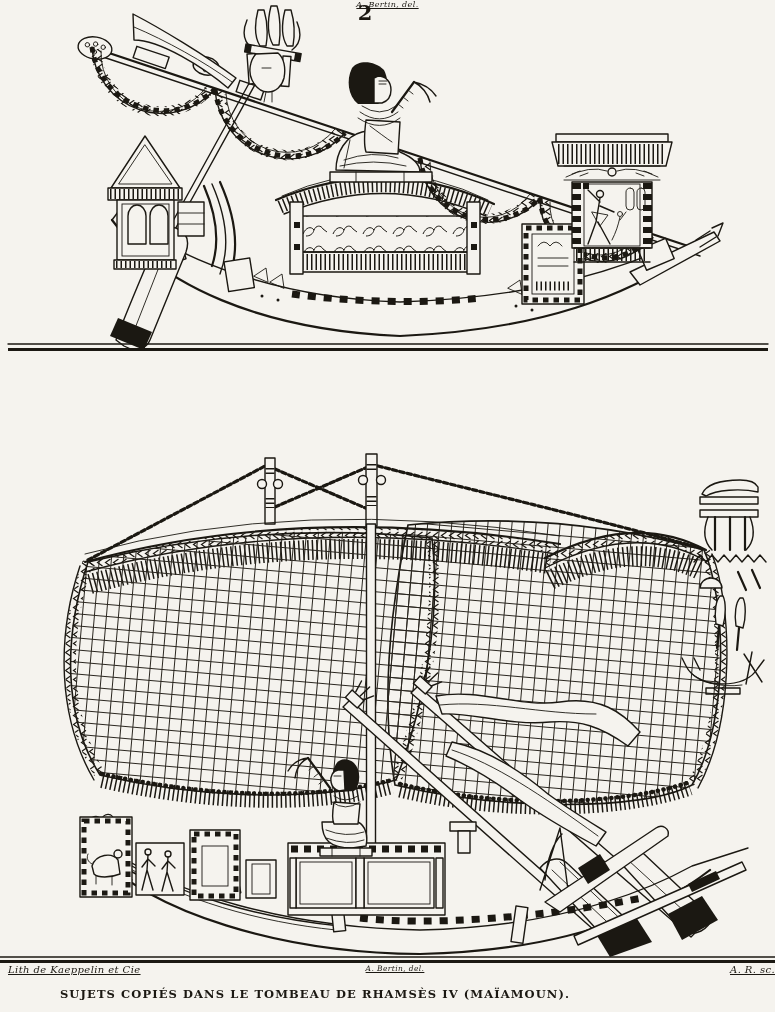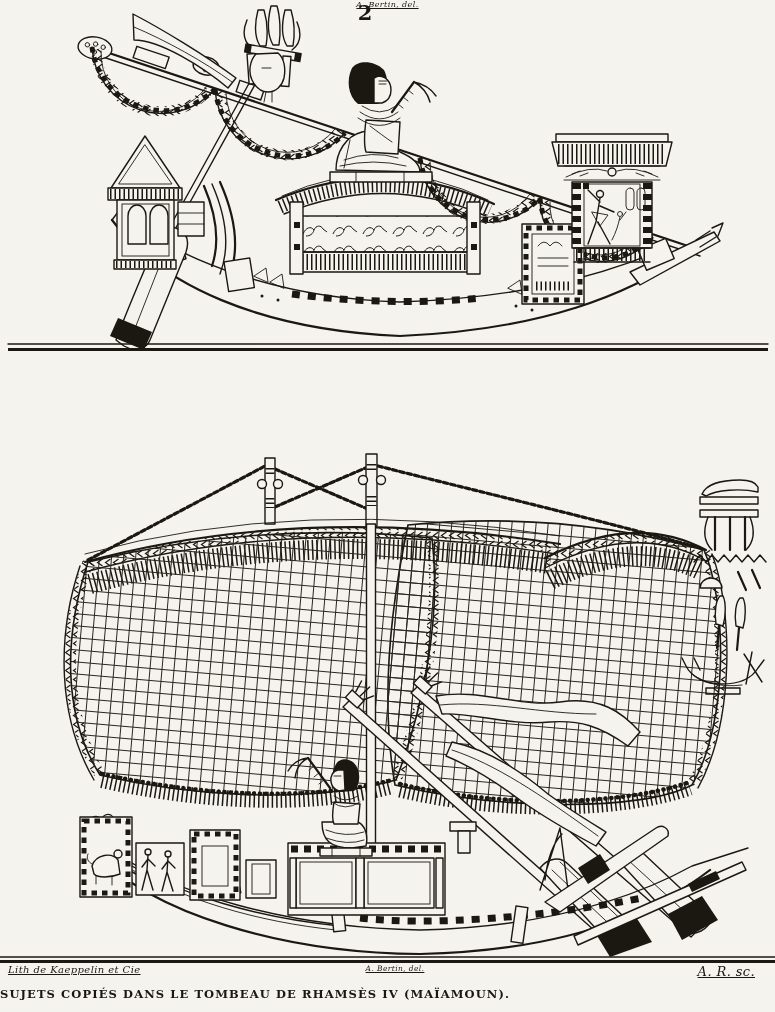--- a/index.html
+++ b/index.html
@@ -472,16 +472,16 @@
     </g>
 
     <g>
       <line class="s" x1="0" y1="507" x2="775" y2="507" stroke-width="1.2"></line>
       <line x1="0" y1="511.5" x2="775" y2="511.5" stroke="#1b1812" stroke-width="3.2"></line>
     </g>
   </svg>
 
   <div class="abs credit" style="left:8px;top:964px;font-size:10px">Lith de Kaeppelin et Cie</div>
   <div class="abs credit" style="left:0;top:964px;width:790px;text-align:center;font-size:7.5px">A. Bertin, del.</div>
-  <div class="abs credit" style="right:20px;top:964px;font-size:13px">A. R. sc.</div>
-
-  <div id="caption" class="abs" style="left:0;top:987px;width:630px;">SUJETS COPIÉS DANS LE TOMBEAU DE RHAMSÈS IV (MAÏAMOUN).</div>
+  <div class="abs credit" style="right:0;top:964px;font-size:10px">A. R. sc.</div>
+
+  <div id="caption" class="abs" style="left:0;top:987px;width:630px;text-align:center">SUJETS COPIÉS DANS LE TOMBEAU DE RHAMSÈS IV (MAÏAMOUN).</div>
 </div>
 
 </body></html>

